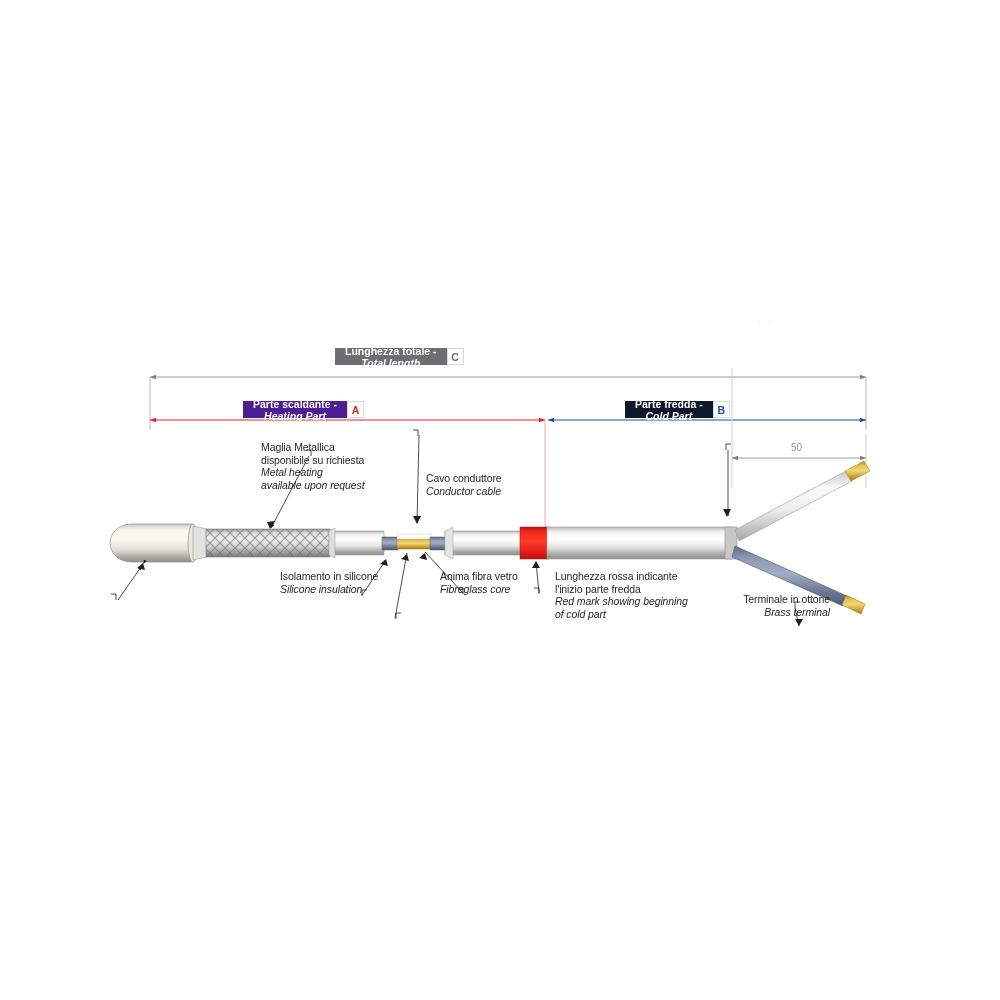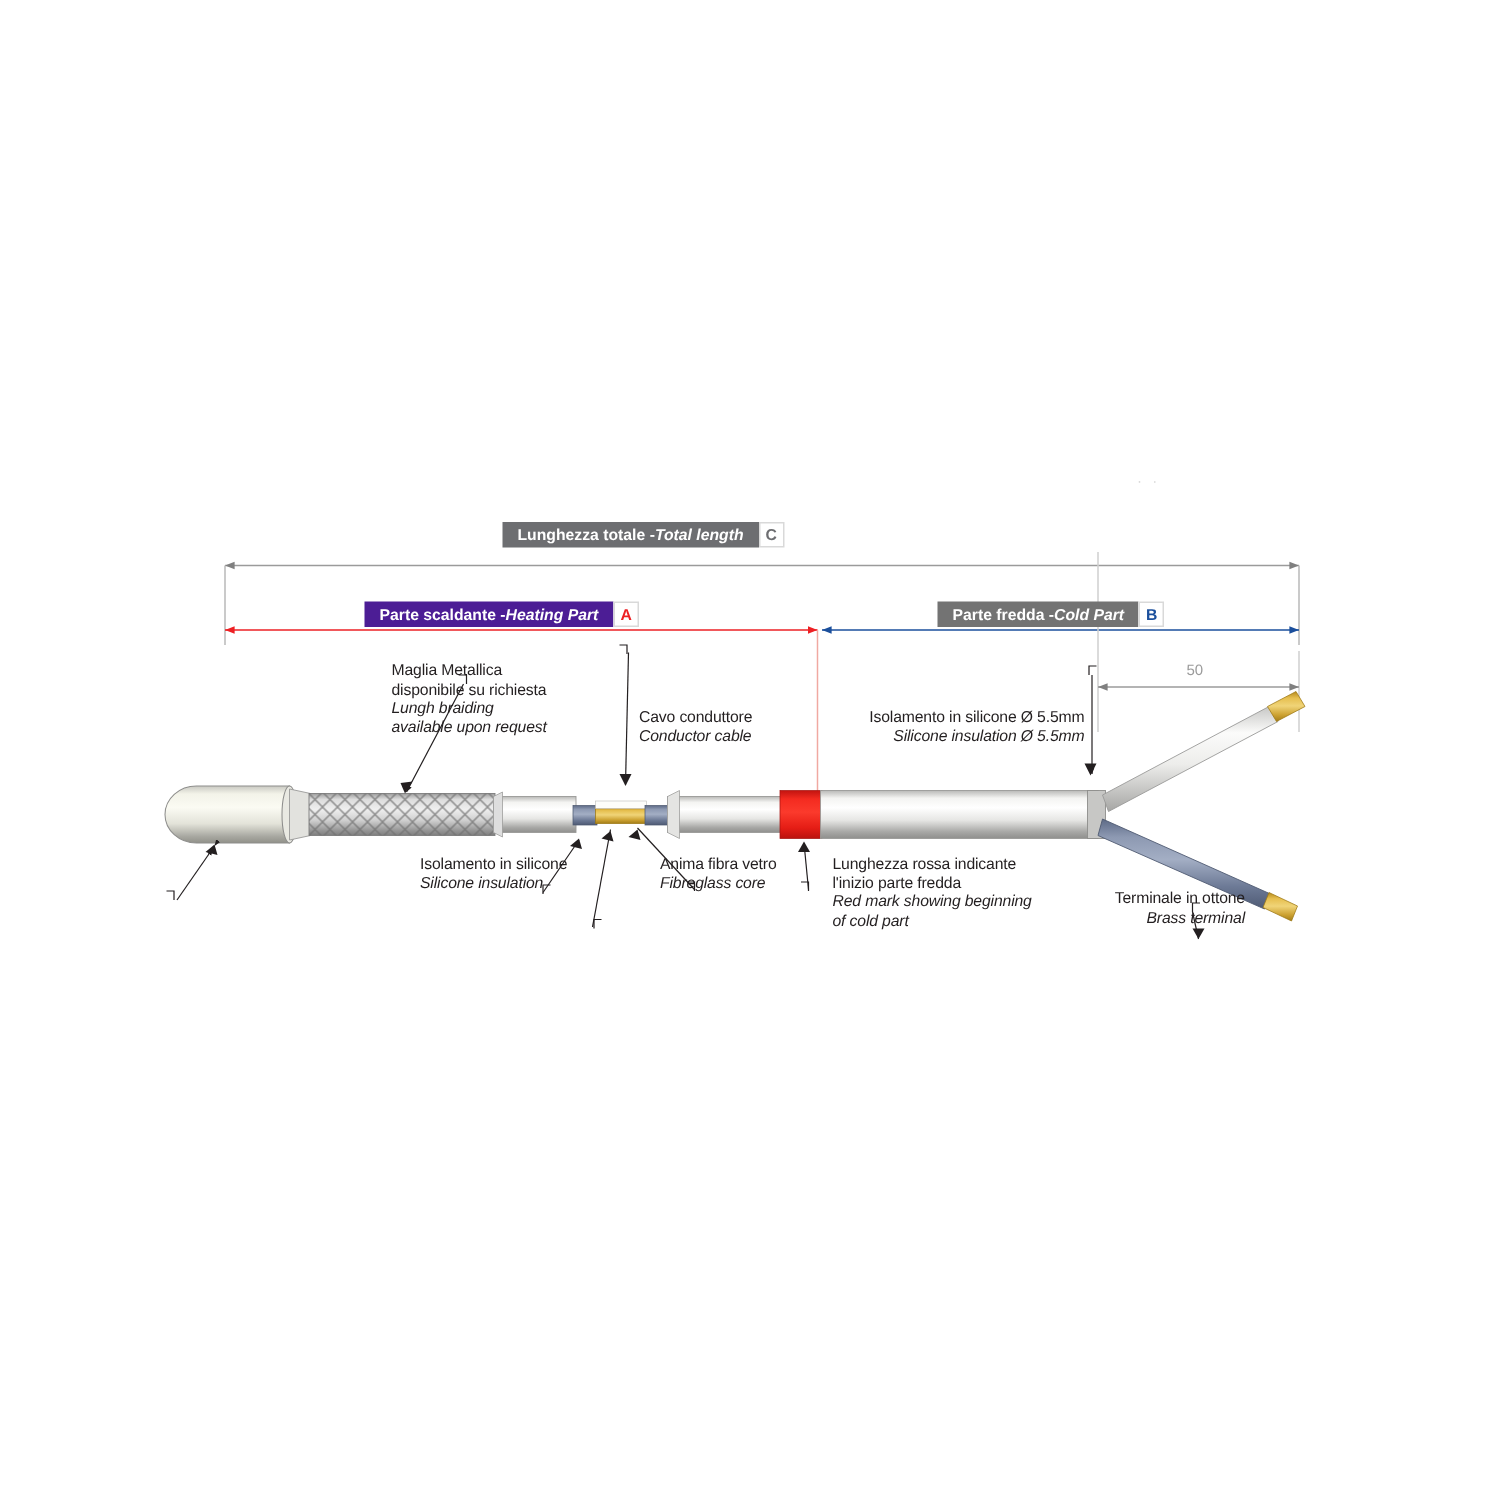--- a/index.html
+++ b/index.html
@@ -58,37 +58,38 @@
     font-size: 10.5px;
   }
   .band .txt {
     display: flex;
     align-items: center;
     justify-content: center;
     padding: 0 10px;
     color: #ffffff;
     font-weight: bold;
     white-space: nowrap;
+    flex-direction: column;
   }
   .band .txt i { font-style: italic; font-weight: bold; }
   .band .code {
     display: flex;
     align-items: center;
     justify-content: center;
     width: 17px;
     background: #ffffff;
     font-weight: bold;
     border: 1px solid #d9d9d9;
     box-sizing: border-box;
   }
   .band.total .txt { background: #6d6e71; }
   .band.total .code { color: #6d6e71; }
   .band.heat .txt  { background: #4c1d95; }
   .band.heat .code { color: #ed2024; }
-  .band.cold .txt  { background: #737373; }
+  .band.cold .txt  { background: #0f172a; }
   .band.cold .code { color: #1b4f9c; }
 
   .dimnum {
     position: absolute;
     font-size: 10px;
     color: #9b9b9b;
     font-family: "Liberation Sans", sans-serif;
   }
   .dots {
     position: absolute;
@@ -345,33 +346,29 @@
           <i>Cold Part</i>
         </span>
       <span class="code">B</span>
     </div>
 
     <span class="dimnum" style="left:696px; top:104px;">50</span>
 
     <div class="lbl" style="left:166px; top:103px;">
       <span class="ro">Maglia Metallica</span>
       <span class="ro">disponibile su richiesta</span>
-      <span class="it">Lungh braiding</span>
+      <span class="it">Metal heating</span>
       <span class="it">available upon request</span>
     </div>
 
     <div class="lbl" style="left:331px; top:134px;">
       <span class="ro">Cavo conduttore</span>
       <span class="it">Conductor cable</span>
     </div>
 
-    <div class="lbl right" style="left:356px; top:134px; width:272px;">
-      <span class="ro">Isolamento in silicone Ø 5.5mm</span>
-      <span class="it">Silicone insulation Ø 5.5mm</span>
-    </div>
 
 
     <div class="lbl" style="left:185px; top:232px;">
       <span class="ro">Isolamento in silicone</span>
       <span class="it">Silicone insulation</span>
     </div>
 
 
     <div class="lbl" style="left:345px; top:232px;">
       <span class="ro">Anima fibra vetro</span>

